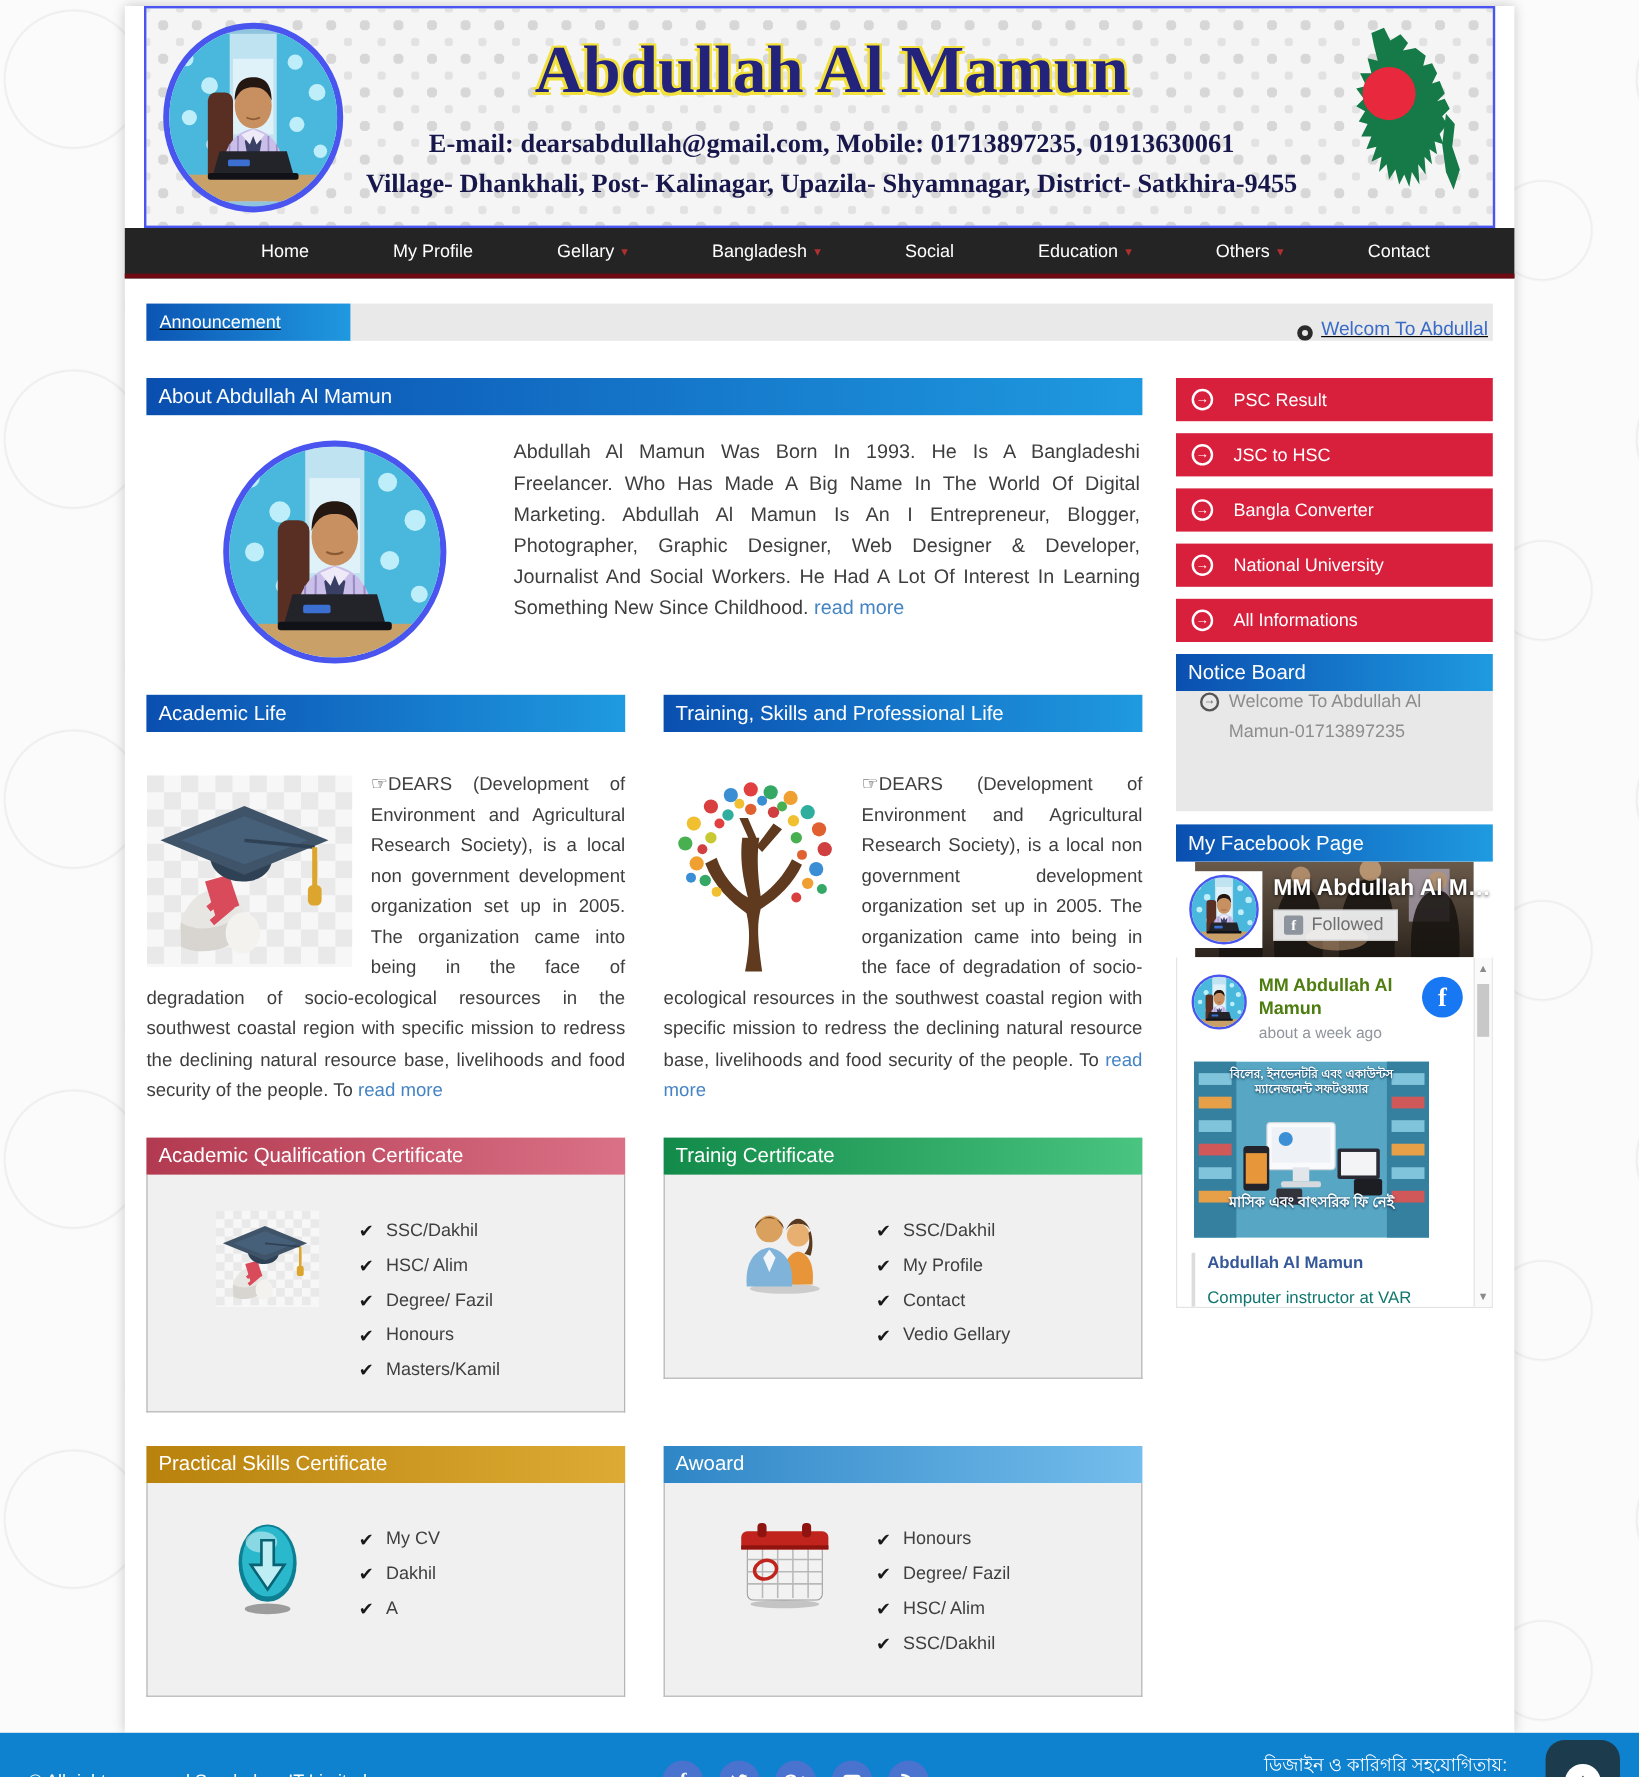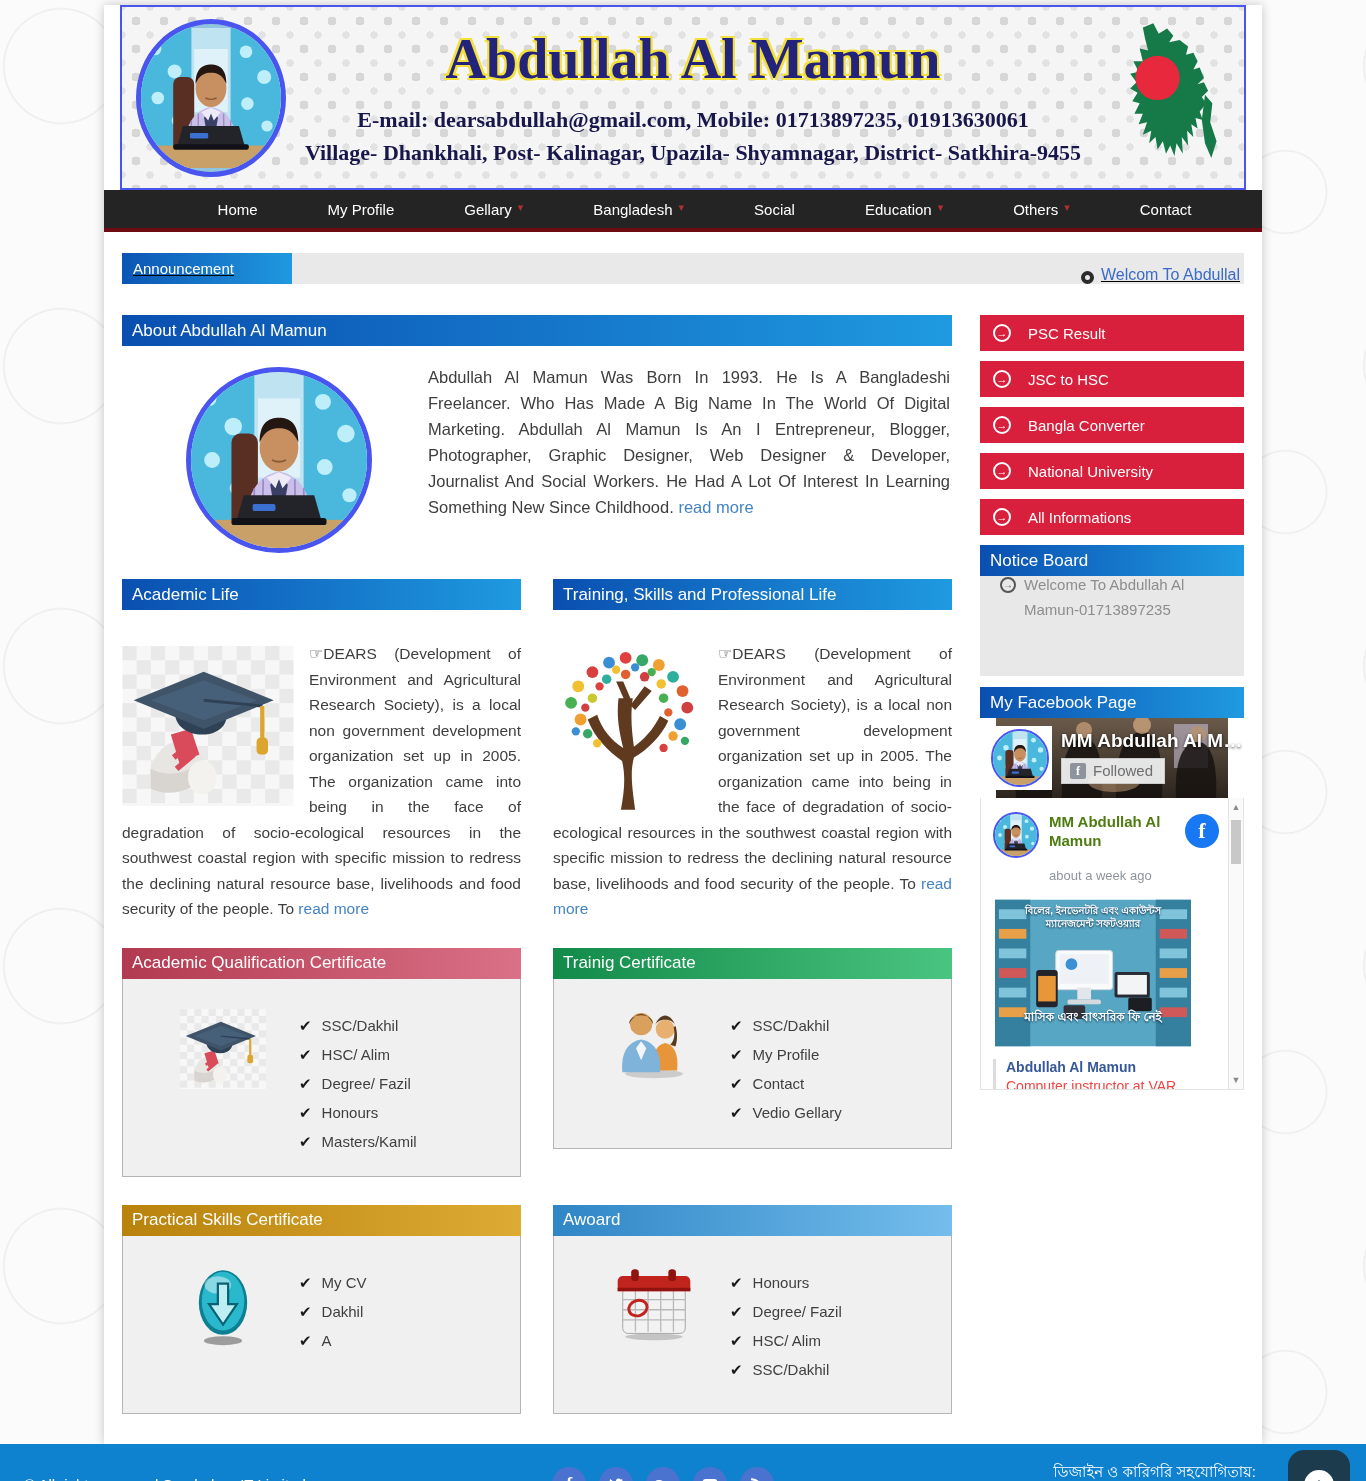--- a/index.html
+++ b/index.html
@@ -39,21 +39,21 @@
     text-shadow:-2px -2px 0 #f2e03c, 2px -2px 0 #f2e03c, -2px 2px 0 #f2e03c, 2px 2px 0 #f2e03c, 0 3px 5px rgba(255,255,255,.8);
     line-height:64px; margin-bottom:12px;
   }
   .banner-line { font-family:"Liberation Serif", serif; font-weight:bold; color:#17174c; font-size:22px; line-height:33px; }
   .banner-map { width:132px; height:158px; margin-right:12px; flex:0 0 auto; }
   
   .nav {
     background:#242424; border-bottom:4px solid #6e0b12;
     display:flex; justify-content:center; align-items:center; gap:27px; height:42px;
   }
-  .nav a { color:#fff; text-decoration:none; font-size:15px; display:flex; align-items:flex-start; gap:6px;padding-left:43px; }
+  .nav a { color:#fff; text-decoration:none; font-size:15px; display:flex; align-items:center; gap:6px;padding-left:43px; }
   .caret { color:#b03030; font-size:11px; }
   
   .announce { display:flex; margin:21px 18px 0; height:31px; background:#e9e9e9;text-decoration:underline; }
   .announce-chip {
     background:linear-gradient(to right,#0b55b4,#2099e0); color:#fff; font-size:15px;
     display:flex; align-items:center; padding:0 58px 0 11px;
   }
   .announce-right { flex:1; display:flex; justify-content:flex-end; align-items:flex-end; overflow:hidden; padding-right:4px; }
   .ring-icon { width:13px; height:13px; border:4px solid #2b2b2b; border-radius:50%; margin-right:7px; flex:0 0 auto; }
   .announce-right a { color:#3a6bc8; font-size:16px; text-decoration:none; white-space:nowrap; }
@@ -117,29 +117,29 @@
   }
   .fb-mini { width:16px; height:16px; background:#8d949e; color:#fff; font-weight:bold; font-size:12px; line-height:16px; text-align:center; border-radius:2px; font-family:"Liberation Serif",serif; }
   .fb-body { position:relative; background:#fff; border:1px solid #e3e3e3; border-top:none; height:292px; overflow:hidden; padding:14px 22px 0 12px; }
   .fb-scrollbar { position:absolute; right:0; top:0; bottom:0; width:15px; background:#fafafa; border-left:1px solid #e3e3e3; }
   .fb-scrollbar .arr { position:absolute; left:0; width:100%; text-align:center; color:#8a8a8a; font-size:9px; }
   .fb-scrollbar .arr.up { top:4px; } .fb-scrollbar .arr.down { bottom:4px; }
   .fb-thumb { position:absolute; left:2px; top:22px; width:10px; height:44px; background:#c8c8c8; }
   .post-head { display:flex; position:relative; }
   .post-head .oval-photo { width:46px; height:46px; border-width:2px; margin-right:10px; }
   .post-author { color:#4d7c0f; font-weight:bold; font-size:15px; line-height:19px; width:120px; }
-  .post-time { color:#90949c; font-size:13px; margin-top:18px; }
+  .post-time { color:#90949c; font-size:13px; margin-top:3px; }
   .fb-logo { position:absolute; right:2px; top:2px; width:34px; height:34px; border-radius:50%; background:#1877f2; color:#fff; display:flex; align-items:center; justify-content:center; font-weight:bold; font-size:22px; font-family:"Liberation Serif",serif; }
   .post-img { position:relative; margin:14px 0 0 2px; width:196px; height:152px; }
   .post-img > svg { display:block; width:100%; height:100%; }
   .post-cap { position:absolute; left:0; right:0; text-align:center; color:#fff; font-size:10px; font-weight:bold; text-shadow:0 1px 2px rgba(0,30,60,.9); line-height:13px; padding:0 12px; }
   .post-cap.top { top:7px; } .post-cap.bottom { bottom:25px; font-size:12px; }
   .post-link { margin-top:10px; border-left:3px solid #dcdcdc; padding-left:10px; }
   .post-link-title { color:#365899; font-weight:bold; font-size:14px; }
-  .post-link-sub { color:#ef4444; font-size:14px; margin-top:3px; }
+  .post-link-sub { color:#0f766e; font-size:14px; margin-top:13px; }
   
   .footer { background:#0e82cf; height:81px; position:relative; color:#fff; }
   .footer-inner { height:100%; display:flex; align-items:center; justify-content:space-between; padding:0 110px 0 24px; }
   .footer-copy { font-size:15px; }
   .socials { display:flex; gap:13px; }
   .soc { width:34px; height:34px; border-radius:50%; background:#4a72cf; display:flex; align-items:center; justify-content:center; color:#fff; font-weight:bold; font-size:15px; cursor:pointer; }
   .soc svg { width:18px; height:18px; }
   .footer-credit { width:235px; text-align:right; font-size:15px; line-height:24px; }
   .scrolltop { position:absolute; right:16px; top:6px; width:62px; height:70px; border-radius:16px; background:#1c3b4d; display:flex; align-items:center; justify-content:center; cursor:pointer; }
   .scrolltop .circ { width:30px; height:30px; border-radius:50%; background:#fff; color:#1c3b4d; display:flex; align-items:center; justify-content:center; font-size:18px; font-weight:bold; }

